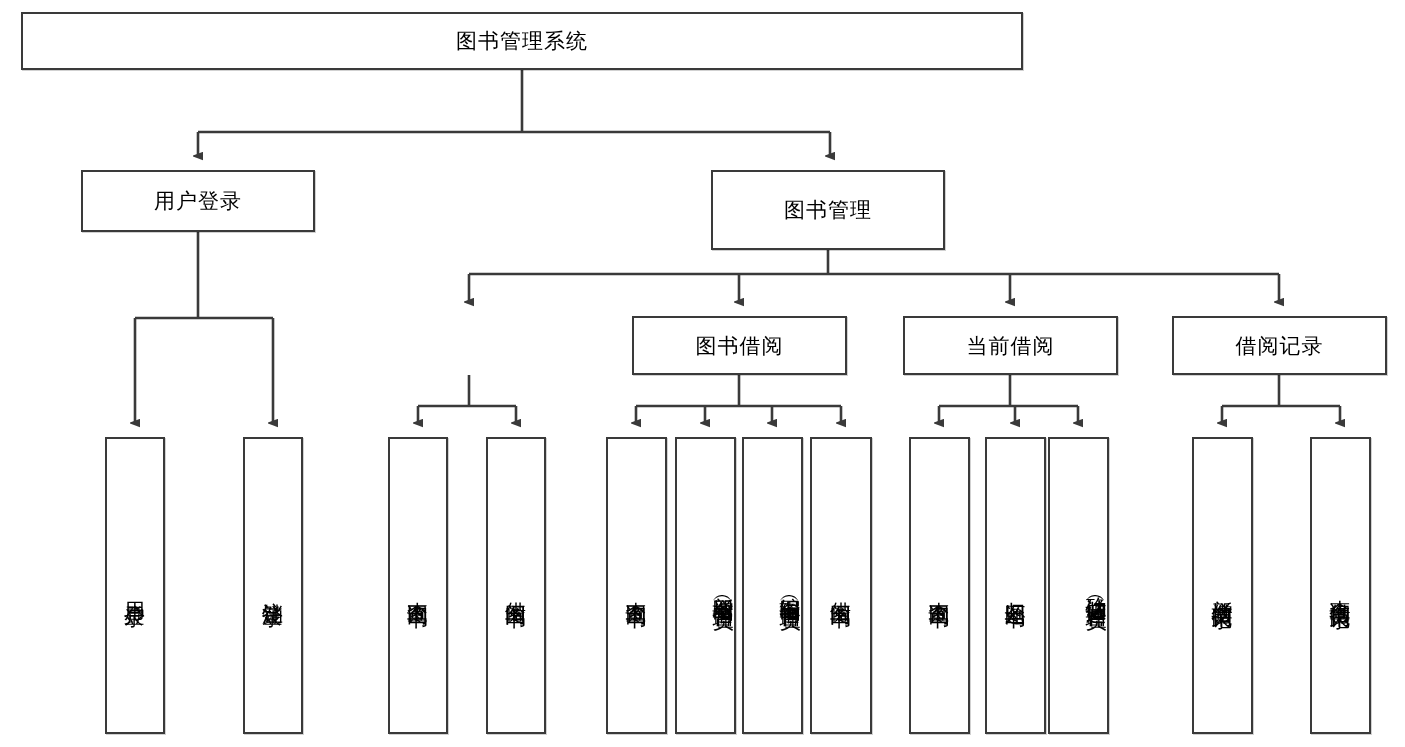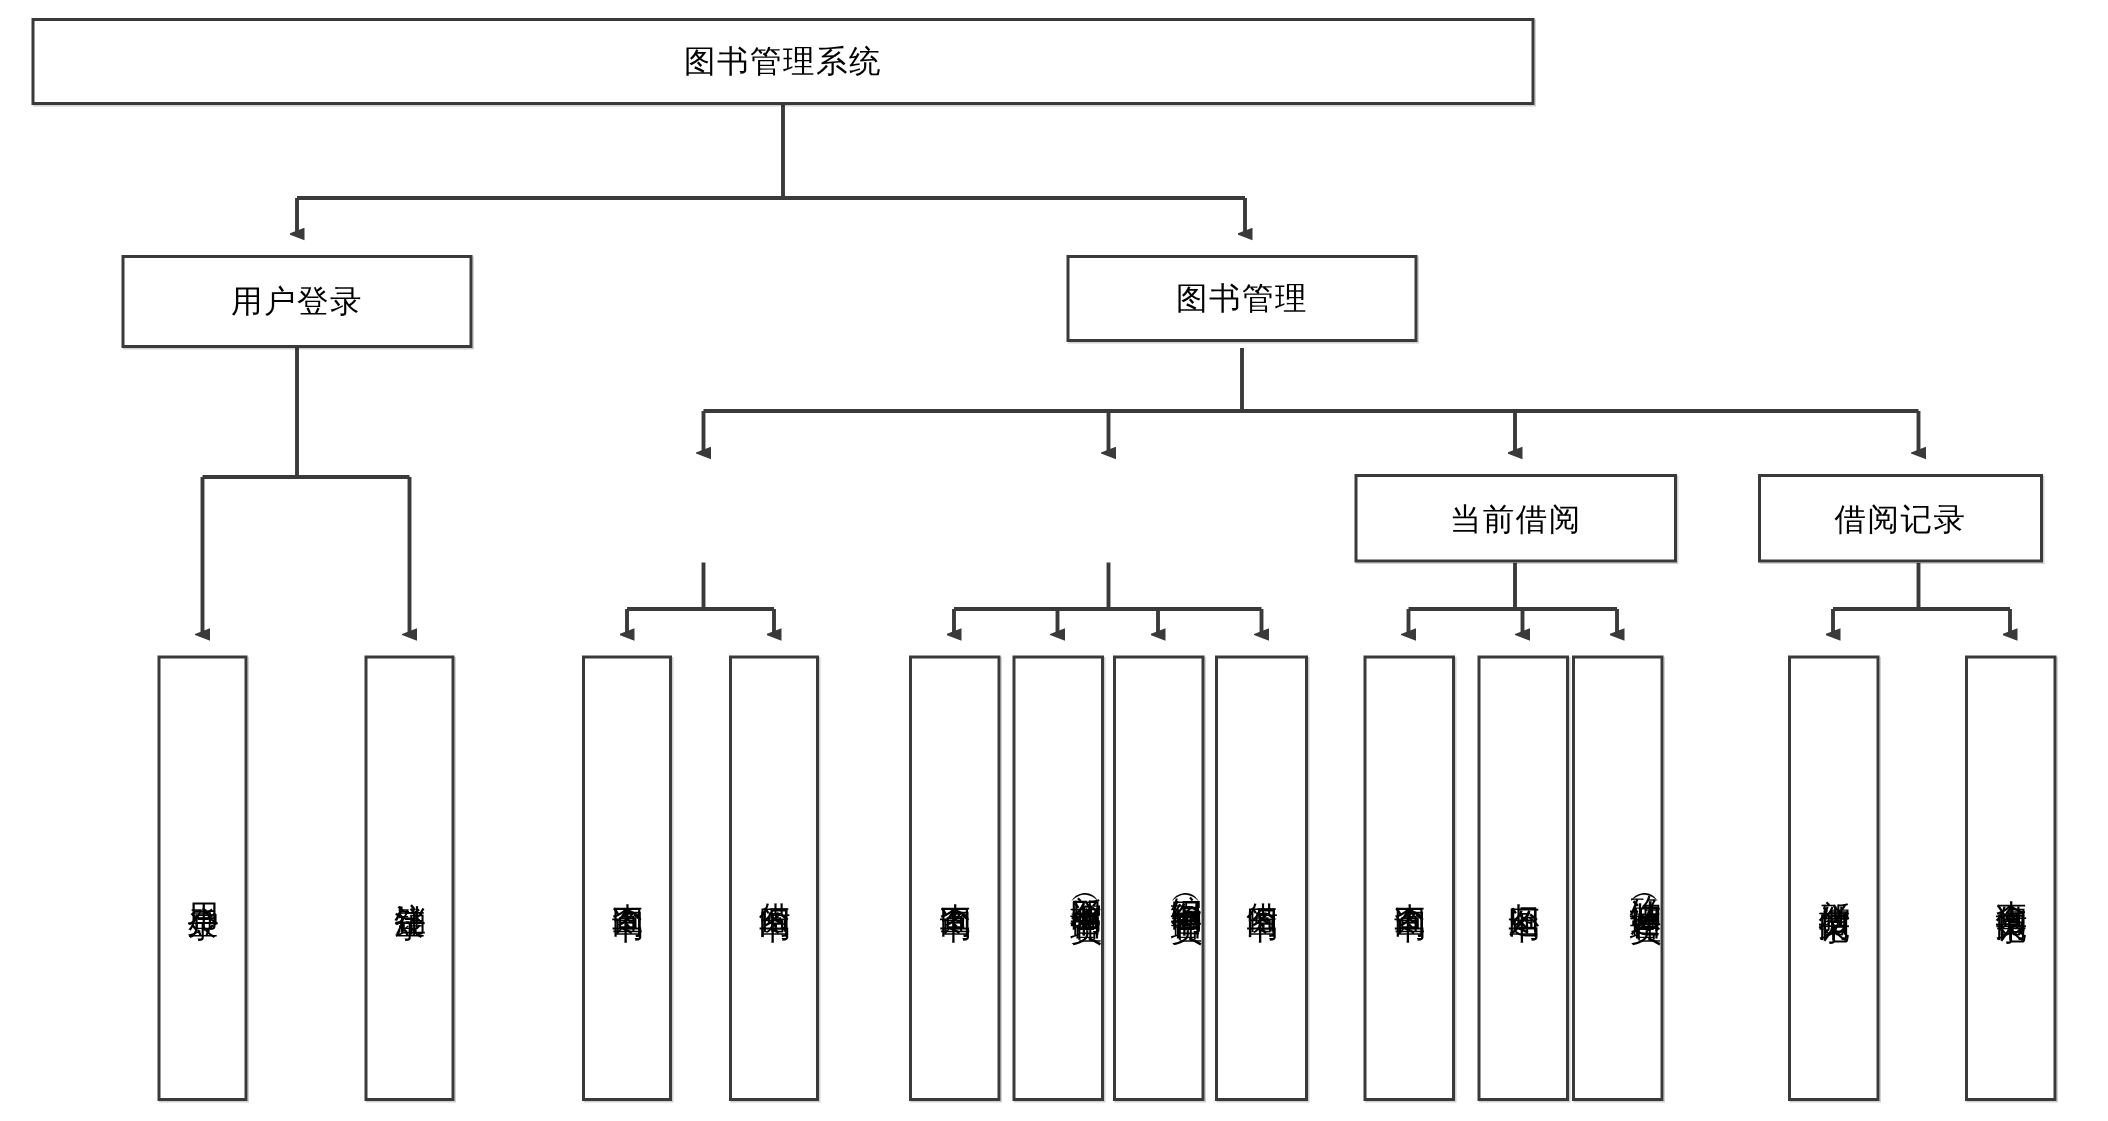--- a/index.html
+++ b/index.html
@@ -120,28 +120,31 @@
     </g>
   </svg>
 
   <div class="node h" style="left:21px; top:12px; width:1002px; height:58px;">
     <span class="node-label">图书管理系统</span>
   </div>
 
   <div class="node h" style="left:81px; top:170px; width:234px; height:62px;">
     <span class="node-label">用户登录</span>
   </div>
-  <div class="node h" style="left:711px; top:170px; width:234px; height:58px;">
+  <div class="node h" style="left:711px; top:170px; width:234px; height:80px;">
     <span class="node-label">图书管理</span>
   </div>
 
+  <div class="node h" style="left:632px; top:316px; width:215px; height:59px;">
+    <span class="node-label">图书借阅</span>
+  </div>
   <div class="node h" style="left:903px; top:316px; width:215px; height:59px;">
     <span class="node-label">当前借阅</span>
   </div>
-  <div class="node h" style="left:1172px; top:316px; width:190px; height:59px;">
+  <div class="node h" style="left:1172px; top:316px; width:215px; height:59px;">
     <span class="node-label">借阅记录</span>
   </div>
 
   <div class="node v centered" style="left:105px; top:437px; width:60px; height:297px;">
     <span class="node-label">用户登录</span>
   </div>
   <div class="node v centered" style="left:243px; top:437px; width:60px; height:297px;">
     <span class="node-label">注销登录</span>
   </div>
 

